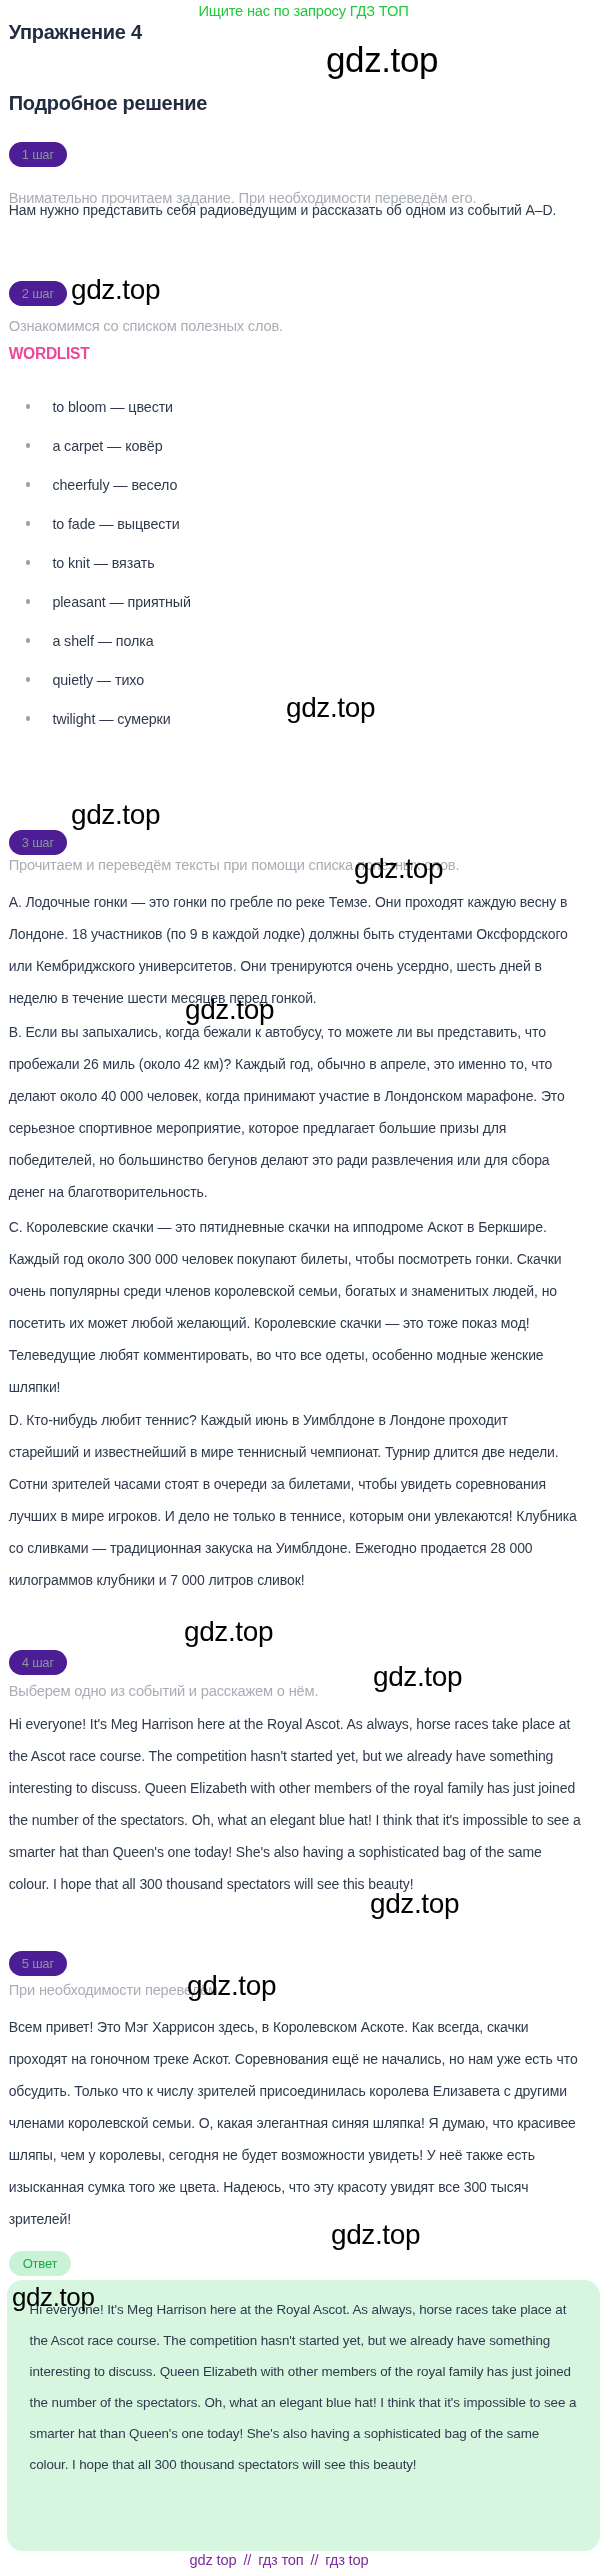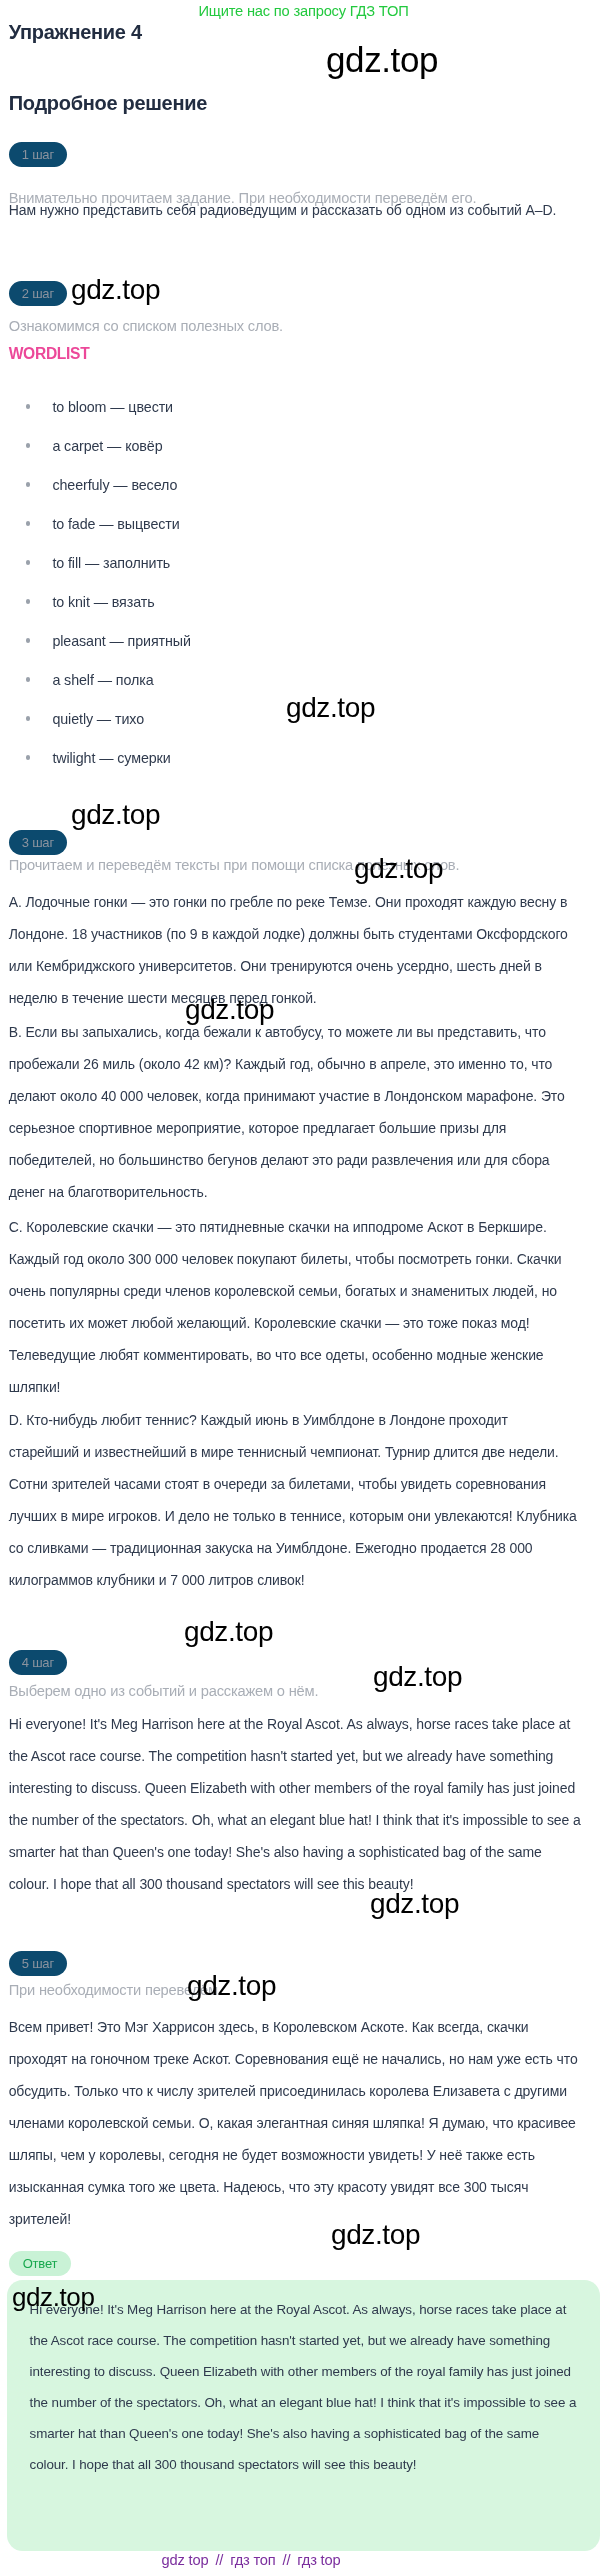--- a/index.html
+++ b/index.html
@@ -9,21 +9,21 @@
   }
   .abs{position:absolute;}
   .promo{
     top:2.6px;left:0;width:607px;text-align:center;
     color:#22c93e;font-size:14.7px;letter-spacing:-0.2px;text-decoration:none;display:block;
   }
   .h-title{
     left:8.7px;font-size:20px;font-weight:700;color:#222d41;letter-spacing:-0.3px;margin:0;
   }
   .badge{
-    left:8.7px;background:#0c4a6e;color:#8b939e;font-size:13px;
+    left:8.7px;background:#4c1d95;color:#8b939e;font-size:13px;
     padding:5.2px 13px;border-radius:13px;letter-spacing:-0.2px;white-space:nowrap;
   }
   .hint{
     left:8.7px;width:581px;color:#a9aeb6;font-size:14.7px;letter-spacing:-0.2px;
   }
   .bodytext{
     left:8.7px;width:573px;color:#2f3a4d;font-size:14px;line-height:32px;
     letter-spacing:-0.1px;margin:0;
   }
   .wl-title{
@@ -46,21 +46,21 @@
     padding:5.2px 14px;border-radius:13px;letter-spacing:-0.2px;
   }
   .answer-box{
     left:7px;top:2280px;width:593px;height:271px;box-sizing:border-box;
     background:#d7f6df;border-radius:15.6px;padding:14px 22.6px;
   }
   .answer-box p{
     margin:0;color:#2f3a4d;font-size:13.4px;line-height:31px;letter-spacing:-0.1px;
   }
   .footer{
-    top:2552px;left:0;width:502px;text-align:center;font-size:14.7px;letter-spacing:-0.2px;
+    top:2552px;left:0;width:502px;text-align:center;font-size:14.7px;letter-spacing:-0.2px;padding-left:28px;
   }
   .footer a{color:#7b2f9e;text-decoration:none;}
   .footer .sep{color:#7b2f9e;margin:0 7px;}
 </style>
 </head>
 <body>
 
 <div>
 
   <a class="promo abs" href="#">Ищите нас по запросу ГДЗ ТОП</a>
@@ -84,24 +84,20 @@
         <span class="dot"></span>
         <span>a carpet — ковёр</span>
       </li>
     <li>
         <span class="dot"></span>
         <span>cheerfuly — весело</span>
       </li>
     <li>
         <span class="dot"></span>
         <span>to fade — выцвести</span>
-      </li>
-    <li>
-        <span class="dot"></span>
-        <span>to fill — заполнить</span>
       </li>
     <li>
         <span class="dot"></span>
         <span>to knit — вязать</span>
       </li>
     <li>
         <span class="dot"></span>
         <span>pleasant — приятный</span>
       </li>
     <li>

